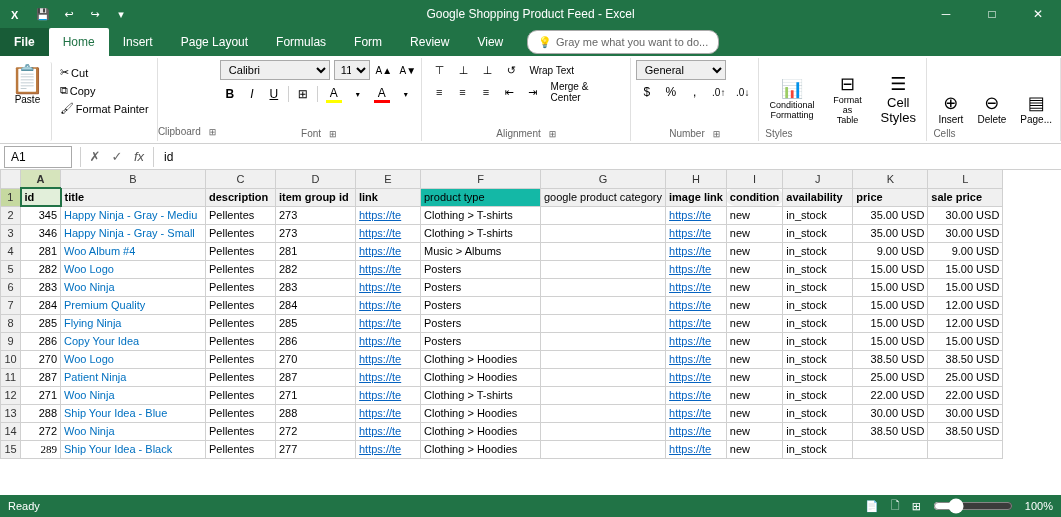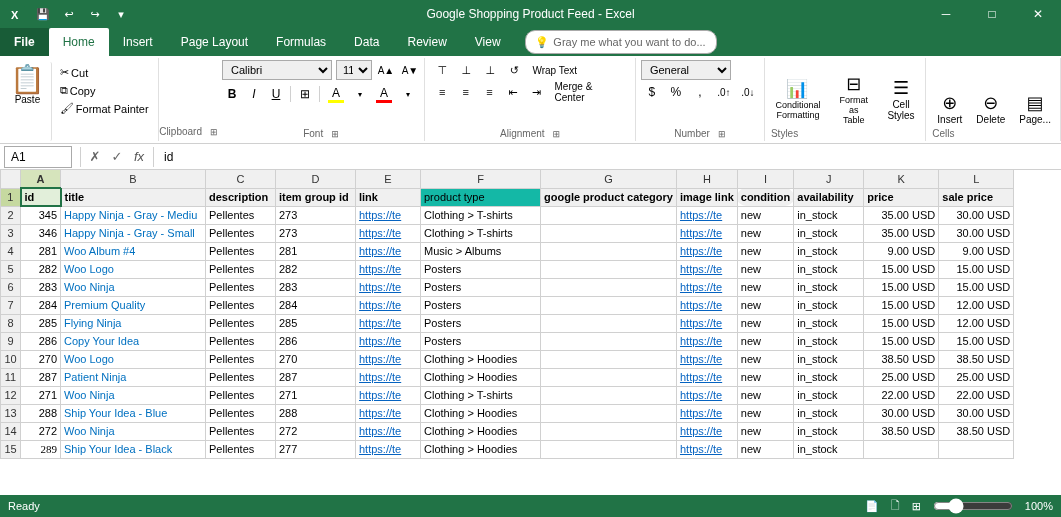--- a/index.html
+++ b/index.html
@@ -306,21 +306,21 @@
     <div class="title-bar-btn close">✕</div>
   </div>
 </div>
 
 <div class="ribbon-tabs">
   <div class="ribbon-tab file">File</div>
   <div class="ribbon-tab active">Home</div>
   <div class="ribbon-tab">Insert</div>
   <div class="ribbon-tab">Page Layout</div>
   <div class="ribbon-tab">Formulas</div>
-  <div class="ribbon-tab">Data</div>
+  <div class="ribbon-tab">Form</div>
   <div class="ribbon-tab">Review</div>
   <div class="ribbon-tab">View</div>
   <div class="tell-me">
     <span>💡</span>
     <span>Gray me what you want to do...</span>
   </div>
 </div>
 
 <div class="ribbon">
 
@@ -437,21 +437,21 @@
         <div class="ribbon-btn">
           <span style="font-size:18px;">📊</span>
           <span style="font-size:9px;text-align:center;">Conditional<br>Formatting</span>
         </div>
         <div class="ribbon-btn">
           <span style="font-size:18px;">⊟</span>
           <span style="font-size:9px;text-align:center;">Format as<br>Table</span>
         </div>
         <div class="ribbon-btn">
           <span style="font-size:18px;">☰</span>
-          <span style="font-size:10px;text-align:center;">Cell<br>Styles</span>
+          <span style="font-size:13px;text-align:center;">Cell<br>Styles</span>
         </div>
       </div>
       <div class="ribbon-group-label">
         <span>Styles</span>
       </div>
     </div>
   </div>
 
   <div class="ribbon-group" style="min-width:110px;flex-direction:row;align-items:flex-end;padding-bottom:0;">
     <div style="display:flex;flex-direction:column;align-items:stretch;flex:1;">
@@ -515,21 +515,21 @@
       </thead>
       <tbody id="sheet-body">
       <tr>
             <td class="row-num row-header-selected">1</td>
             <td class="cell-selected" style="font-weight: bold; background: rgb(240, 240, 240);">id</td>
             <td style="font-weight: bold; background: rgb(240, 240, 240);">title</td>
             <td style="font-weight: bold; background: rgb(240, 240, 240);">description</td>
             <td style="font-weight: bold; background: rgb(240, 240, 240);">item group id</td>
             <td style="font-weight: bold; background: rgb(240, 240, 240);">link</td>
             <td style="font-weight: normal; background: #14b8a6;">product type</td>
-            <td style="font-weight: bold; background: rgb(240, 240, 240);">google product category</td>
+            <td style="font-weight: normal; background: rgb(240, 240, 240);">google product category</td>
             <td style="font-weight: bold; background: rgb(240, 240, 240);">image link</td>
             <td style="font-weight: bold; background: rgb(240, 240, 240); border-radius: 9px;">condition</td>
             <td style="font-weight: bold; background: rgb(240, 240, 240);">availability</td>
             <td style="font-weight: bold; background: rgb(240, 240, 240);">price</td>
             <td style="font-weight: bold; background: rgb(240, 240, 240);">sale price</td>
           </tr>
           <tr>
             <td class="row-num">2</td>
             <td class="data-cell" style="text-align: right;">345</td>
             <td class="data-cell blue-text">Happy Ninja - Gray - Mediu</td>

